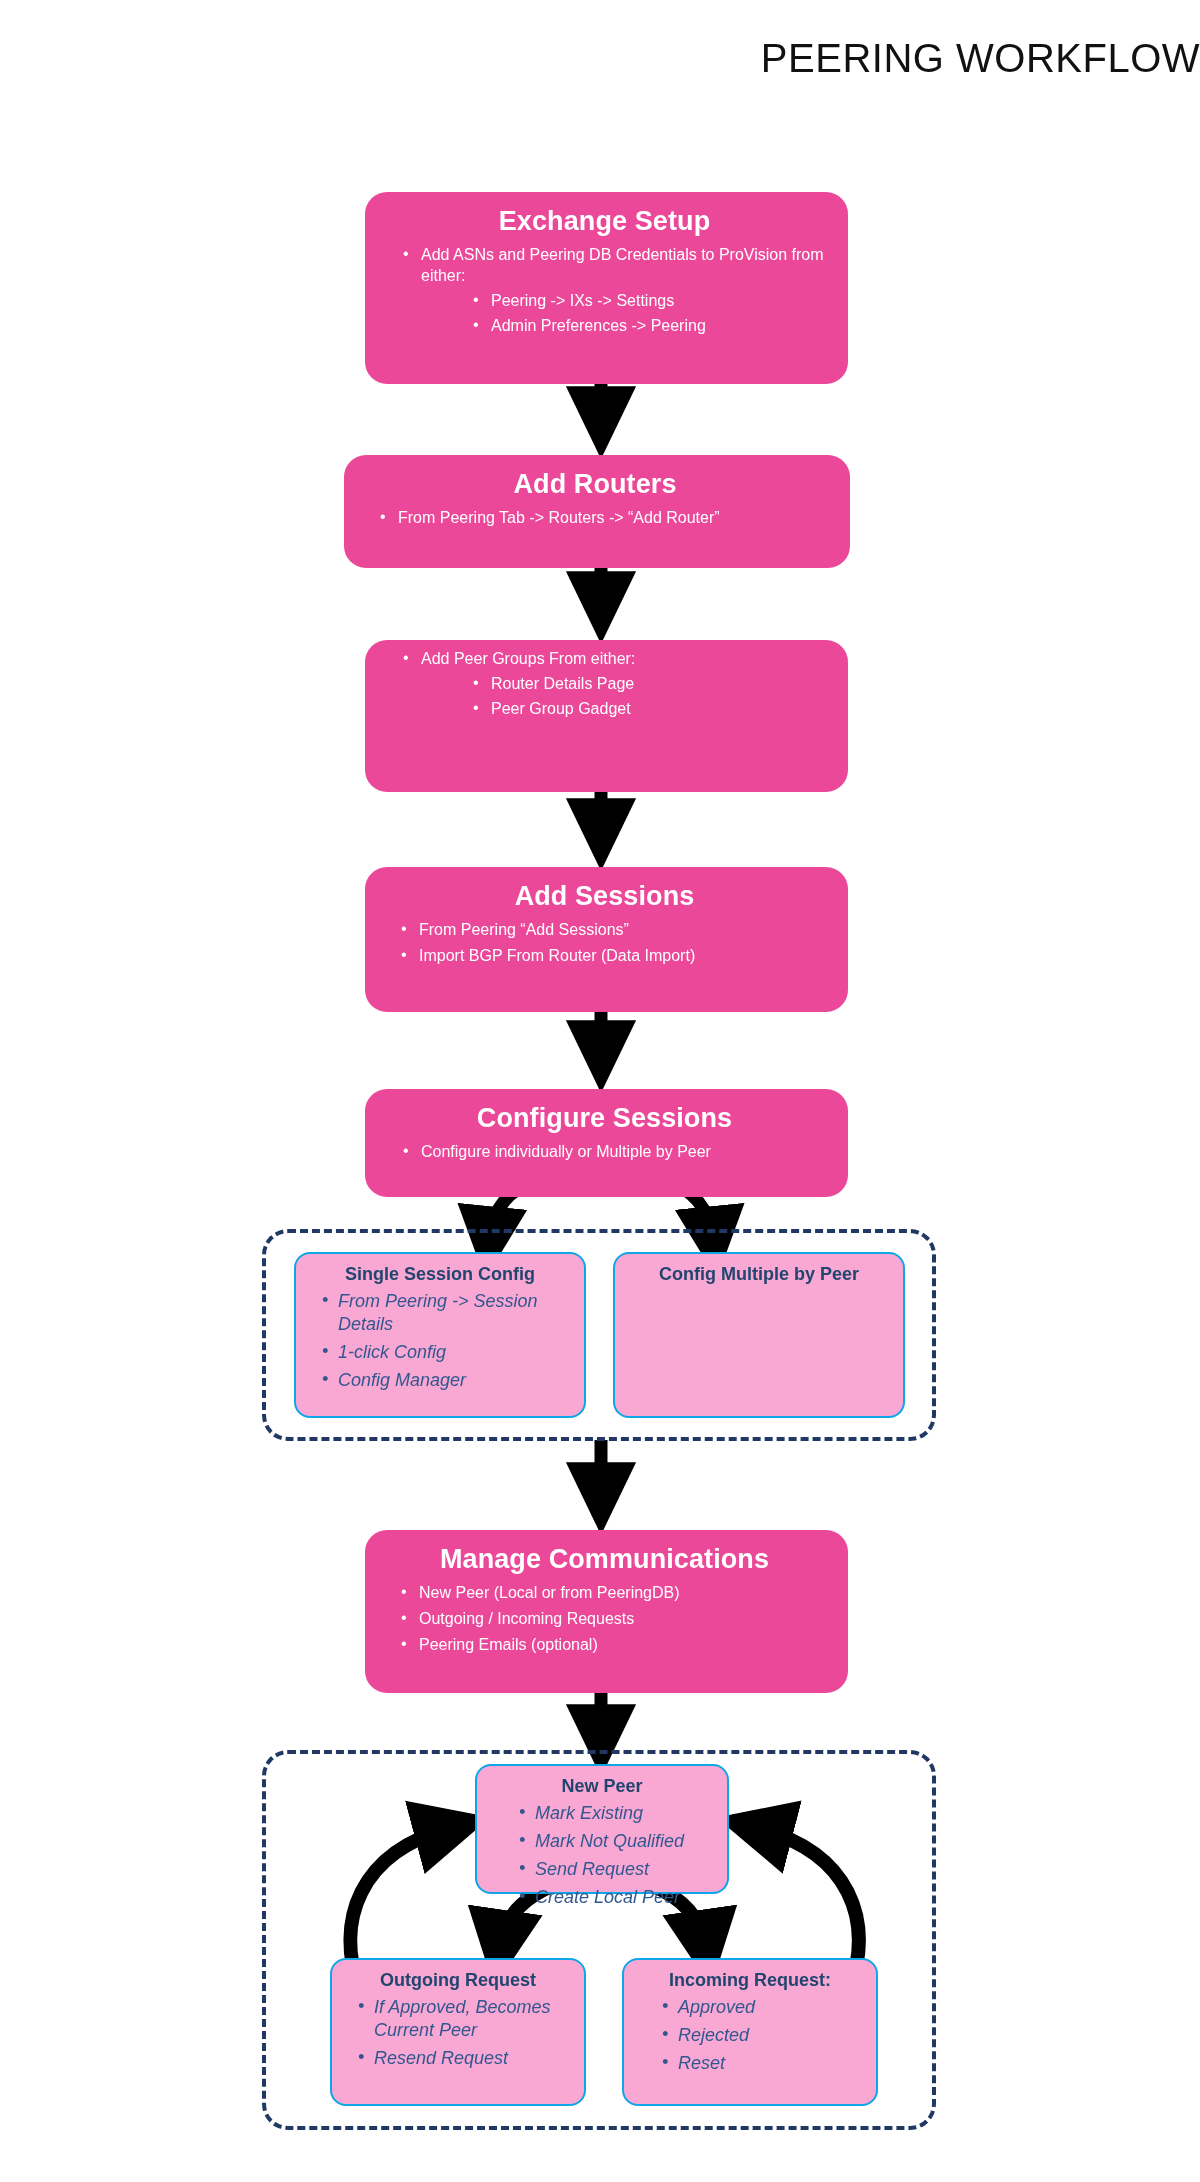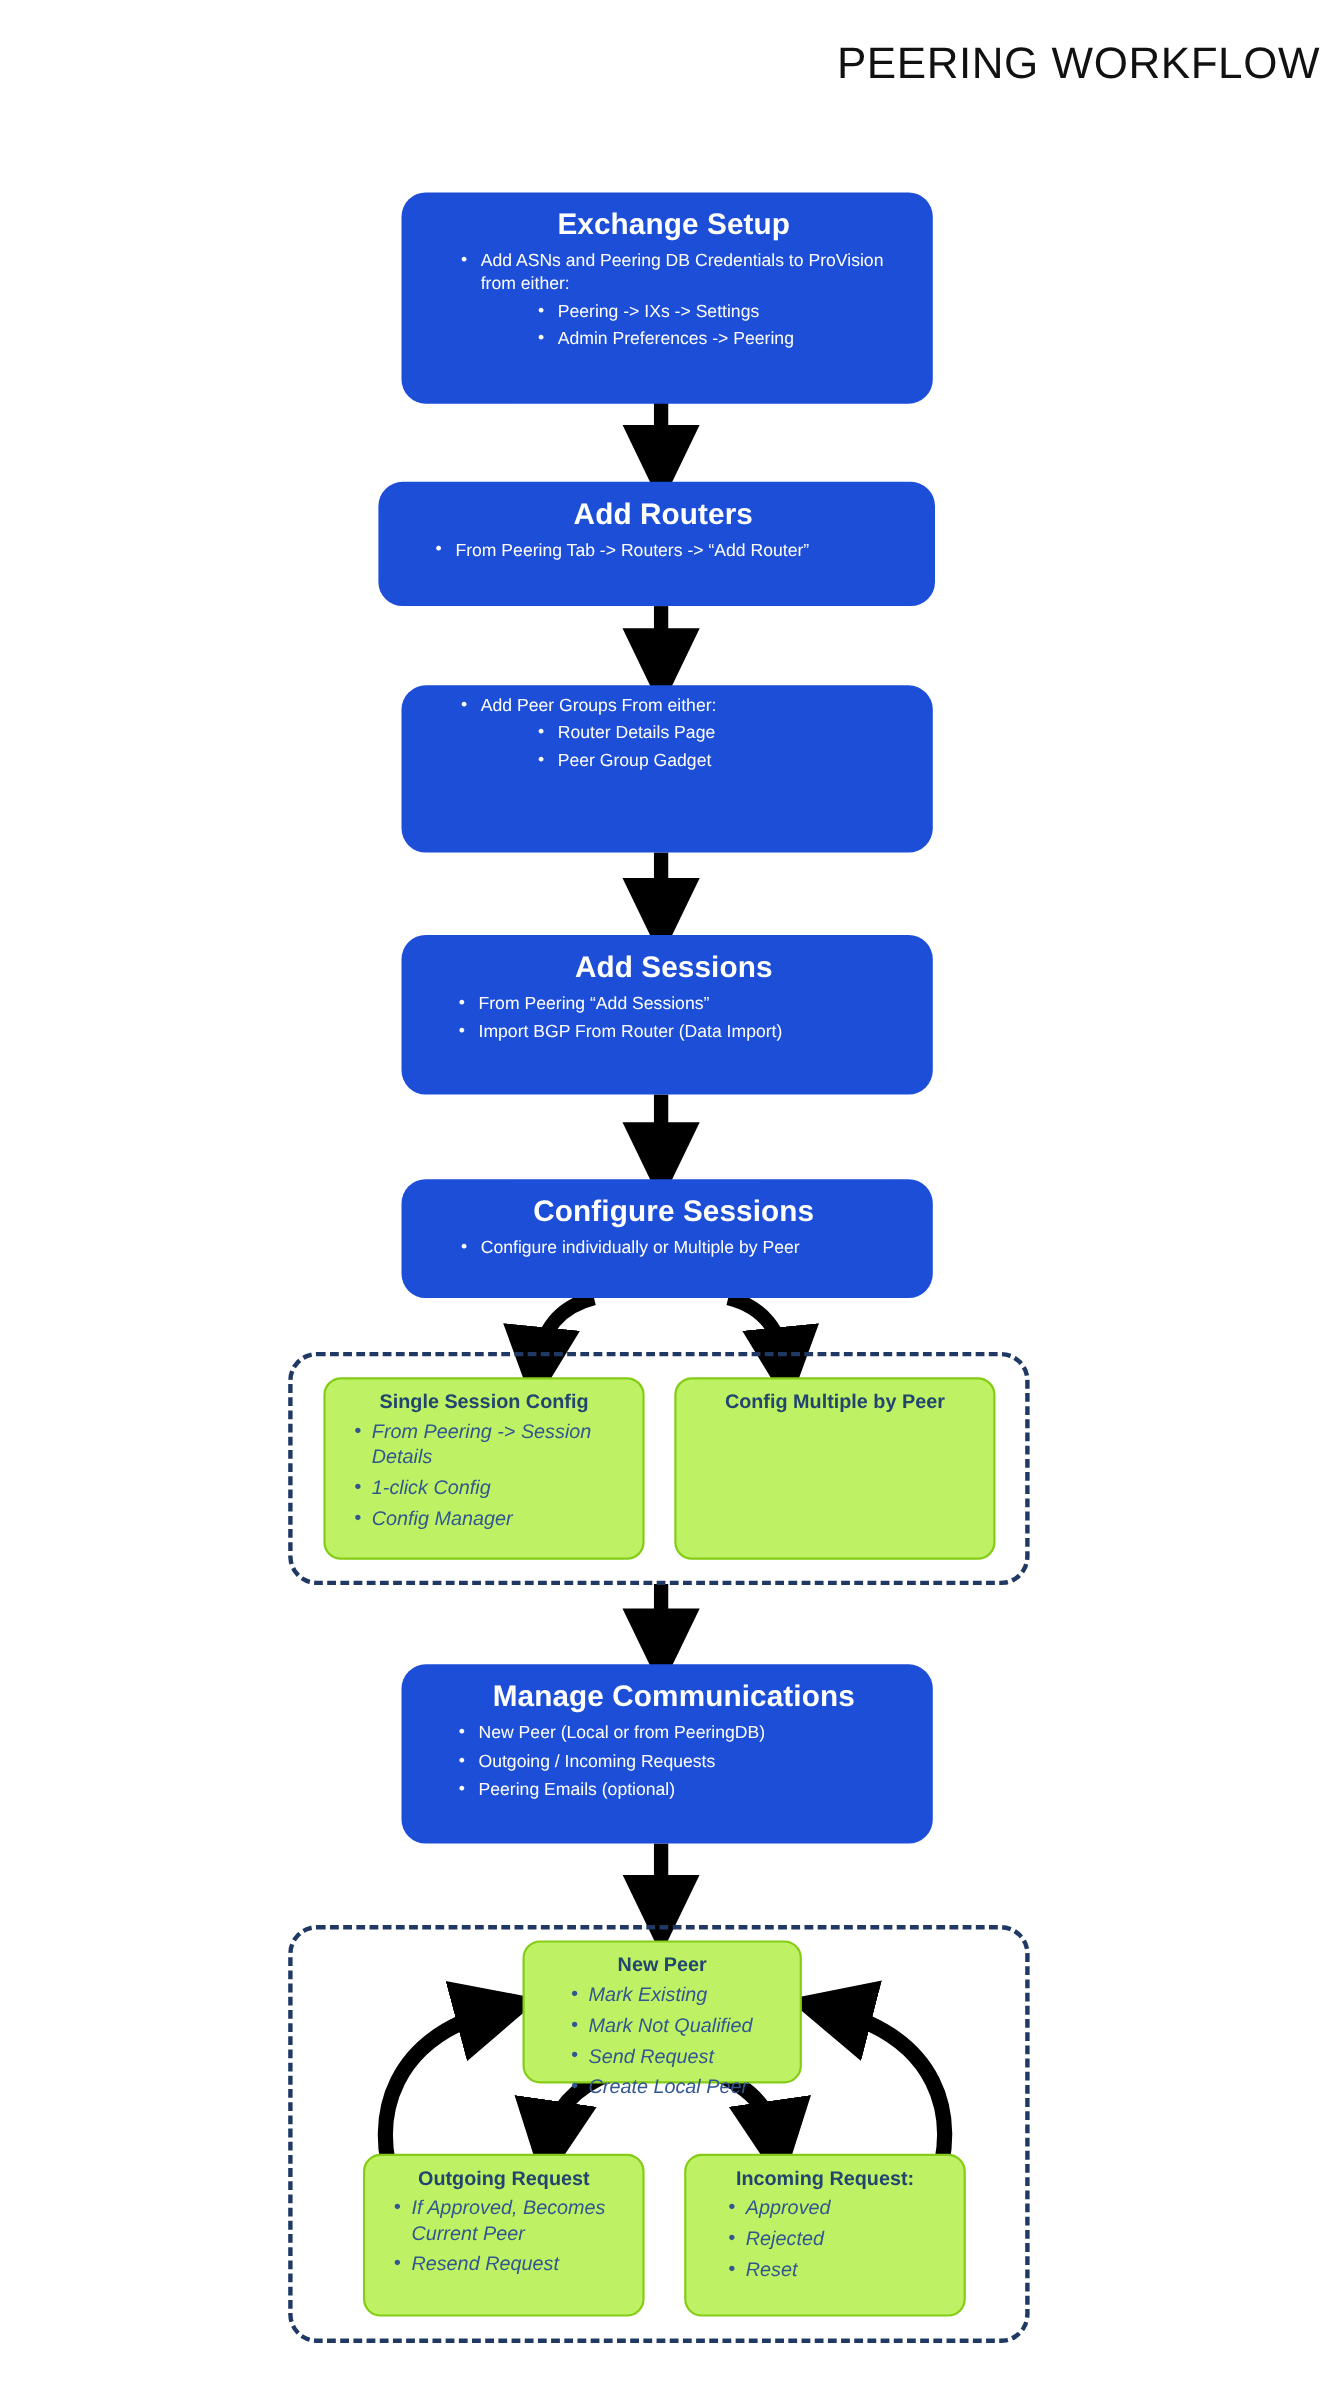--- a/index.html
+++ b/index.html
@@ -11,43 +11,43 @@
   .canvas{position:absolute;left:0;top:0;width:1200px;height:2182px;}
 
   
   .title{
     position:absolute;left:0;top:36px;width:1200px;text-align:right;
     font-size:40px;letter-spacing:.5px;color:#111;font-weight:400;
   }
 
   
   .stage{
-    position:absolute;background:#1d4ed8;border-radius:22px;
-    color:#ffffff;box-sizing:border-box;padding:6px 14px 8px 26px;
+    position:absolute;background:#ec4899;border-radius:22px;
+    color:#ffffff;box-sizing:border-box;padding:6px 14px 8px 10px;margin-top:17px;
   }
   .stage .st-title{
     text-align:center;font-weight:bold;font-size:27px;line-height:1.18;
     margin:8px 0 6px 0;letter-spacing:.1px;
   }
   .stage ul{list-style:none;margin:0;padding:0;}
   .stage li{
     font-size:16px;font-weight:normal;line-height:1.32;
     position:relative;padding-left:24px;margin:2px 0 4px 0;
   }
   .stage li:before{
     content:"\2022";position:absolute;left:6px;top:-1px;font-size:16px;
   }
   .stage ul.lvl1{margin-left:22px;}
   .stage ul.lvl2{margin-left:92px;margin-top:2px;}
   .stage ul.lvl2 li{margin:4px 0;}
   .stage ul.tight li{margin:5px 0;}
 
   
   .subbox{
-    position:absolute;background:#bef264;border:2px solid #84cc16;
+    position:absolute;background:#f9a8d4;border:2px solid #0ea5e9;
     border-radius:16px;box-sizing:border-box;padding:4px 10px;
   }
   .subbox .sb-title{
     text-align:center;font-weight:bold;font-size:18px;color:#21456e;
     margin:6px 0 5px 0;line-height:1.15;
   }
   .subbox ul{list-style:none;margin:0;padding:0 0 0 12px;}
   .subbox li{
     font-size:18px;color:#32578f;line-height:1.28;
     position:relative;padding-left:20px;margin:5px 0;font-style:italic;

